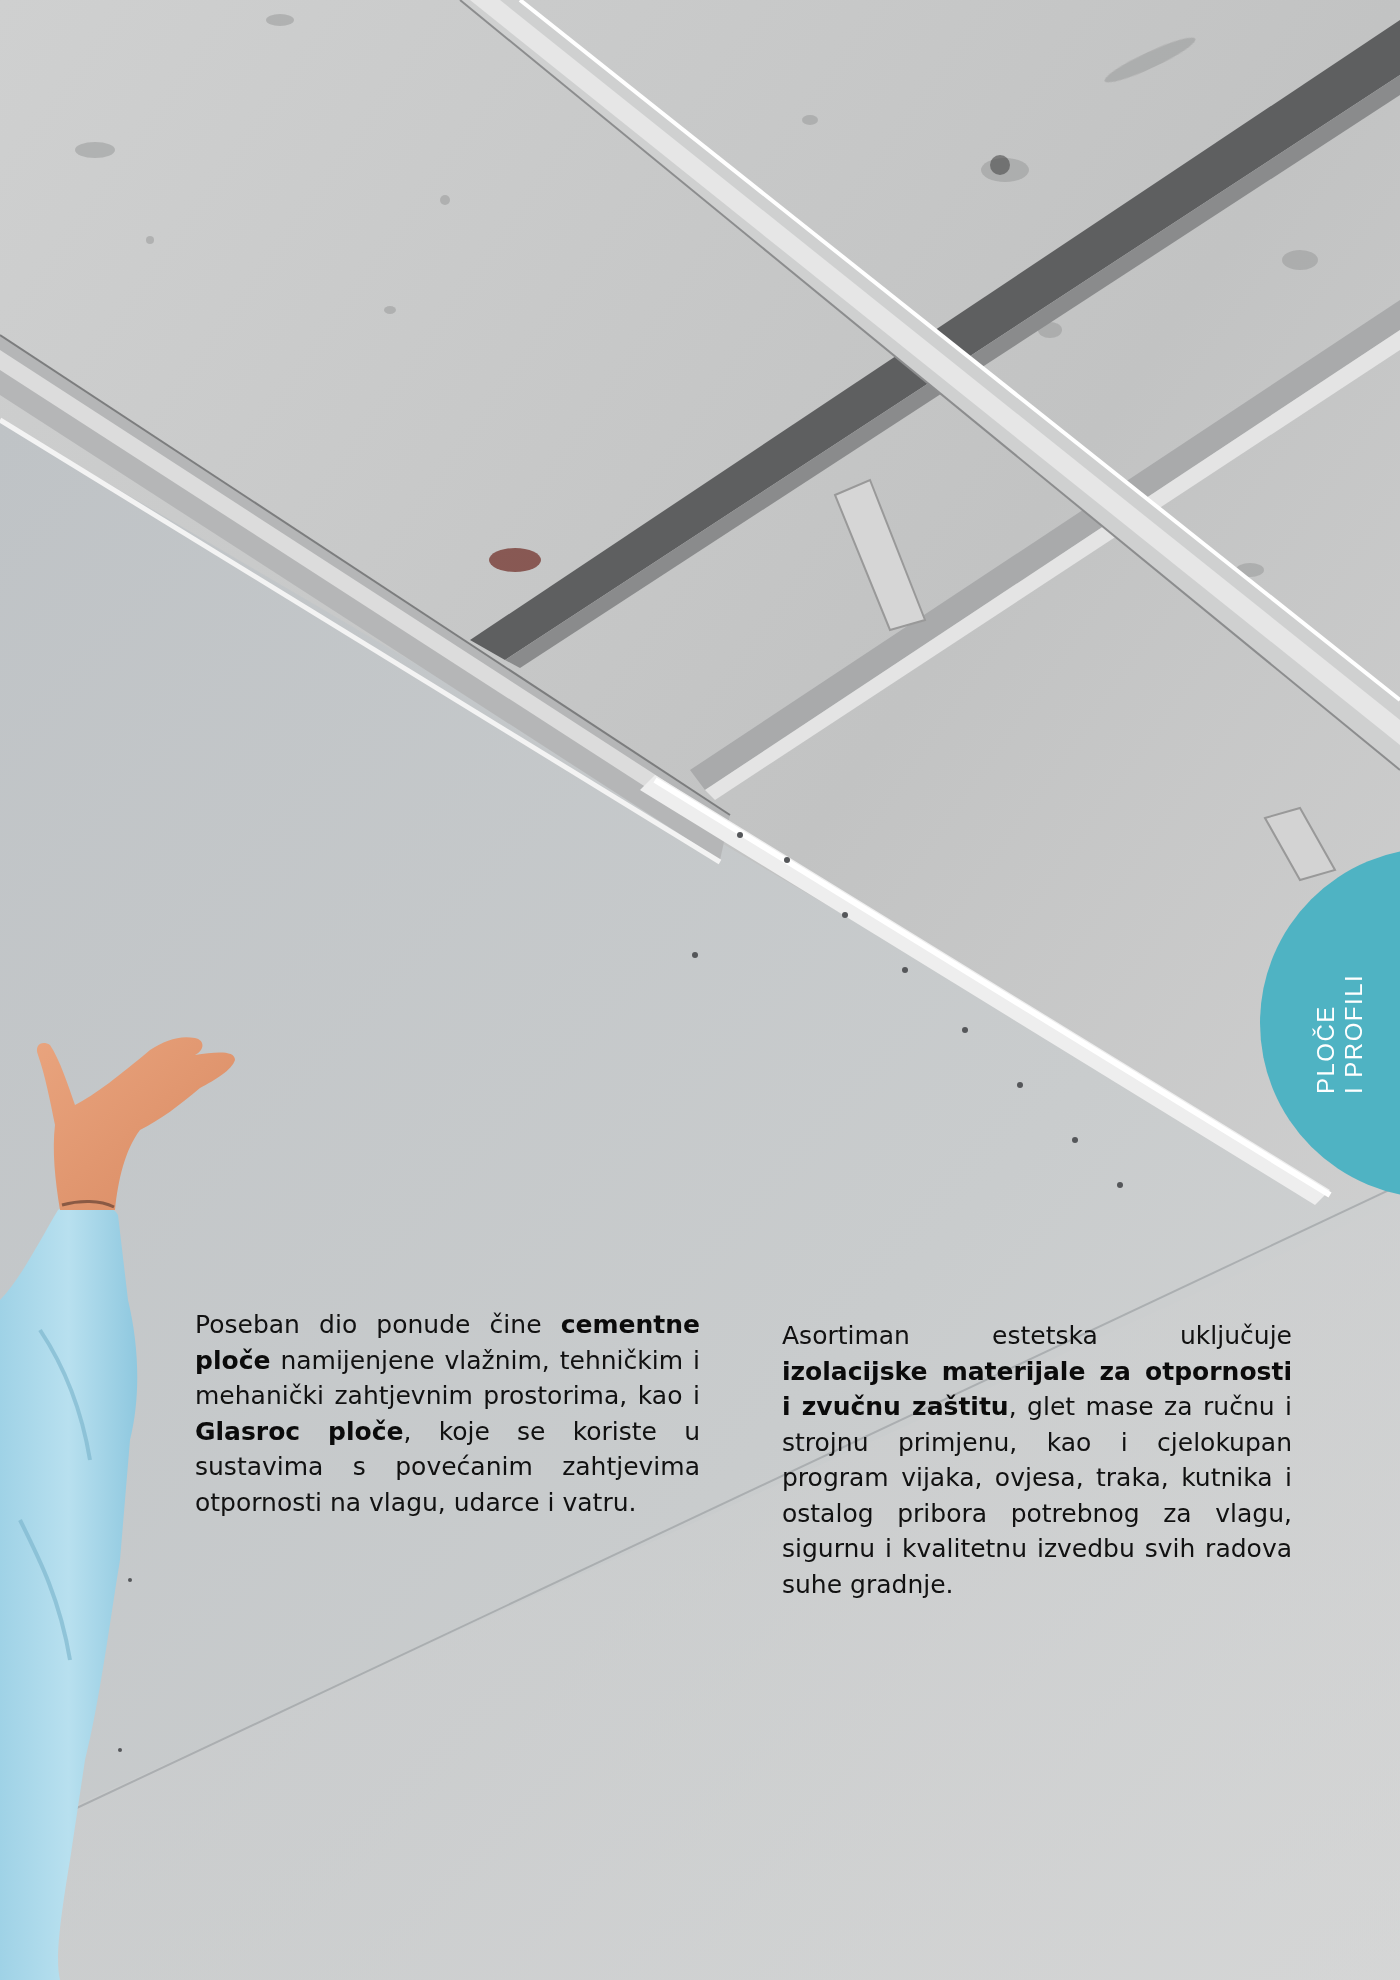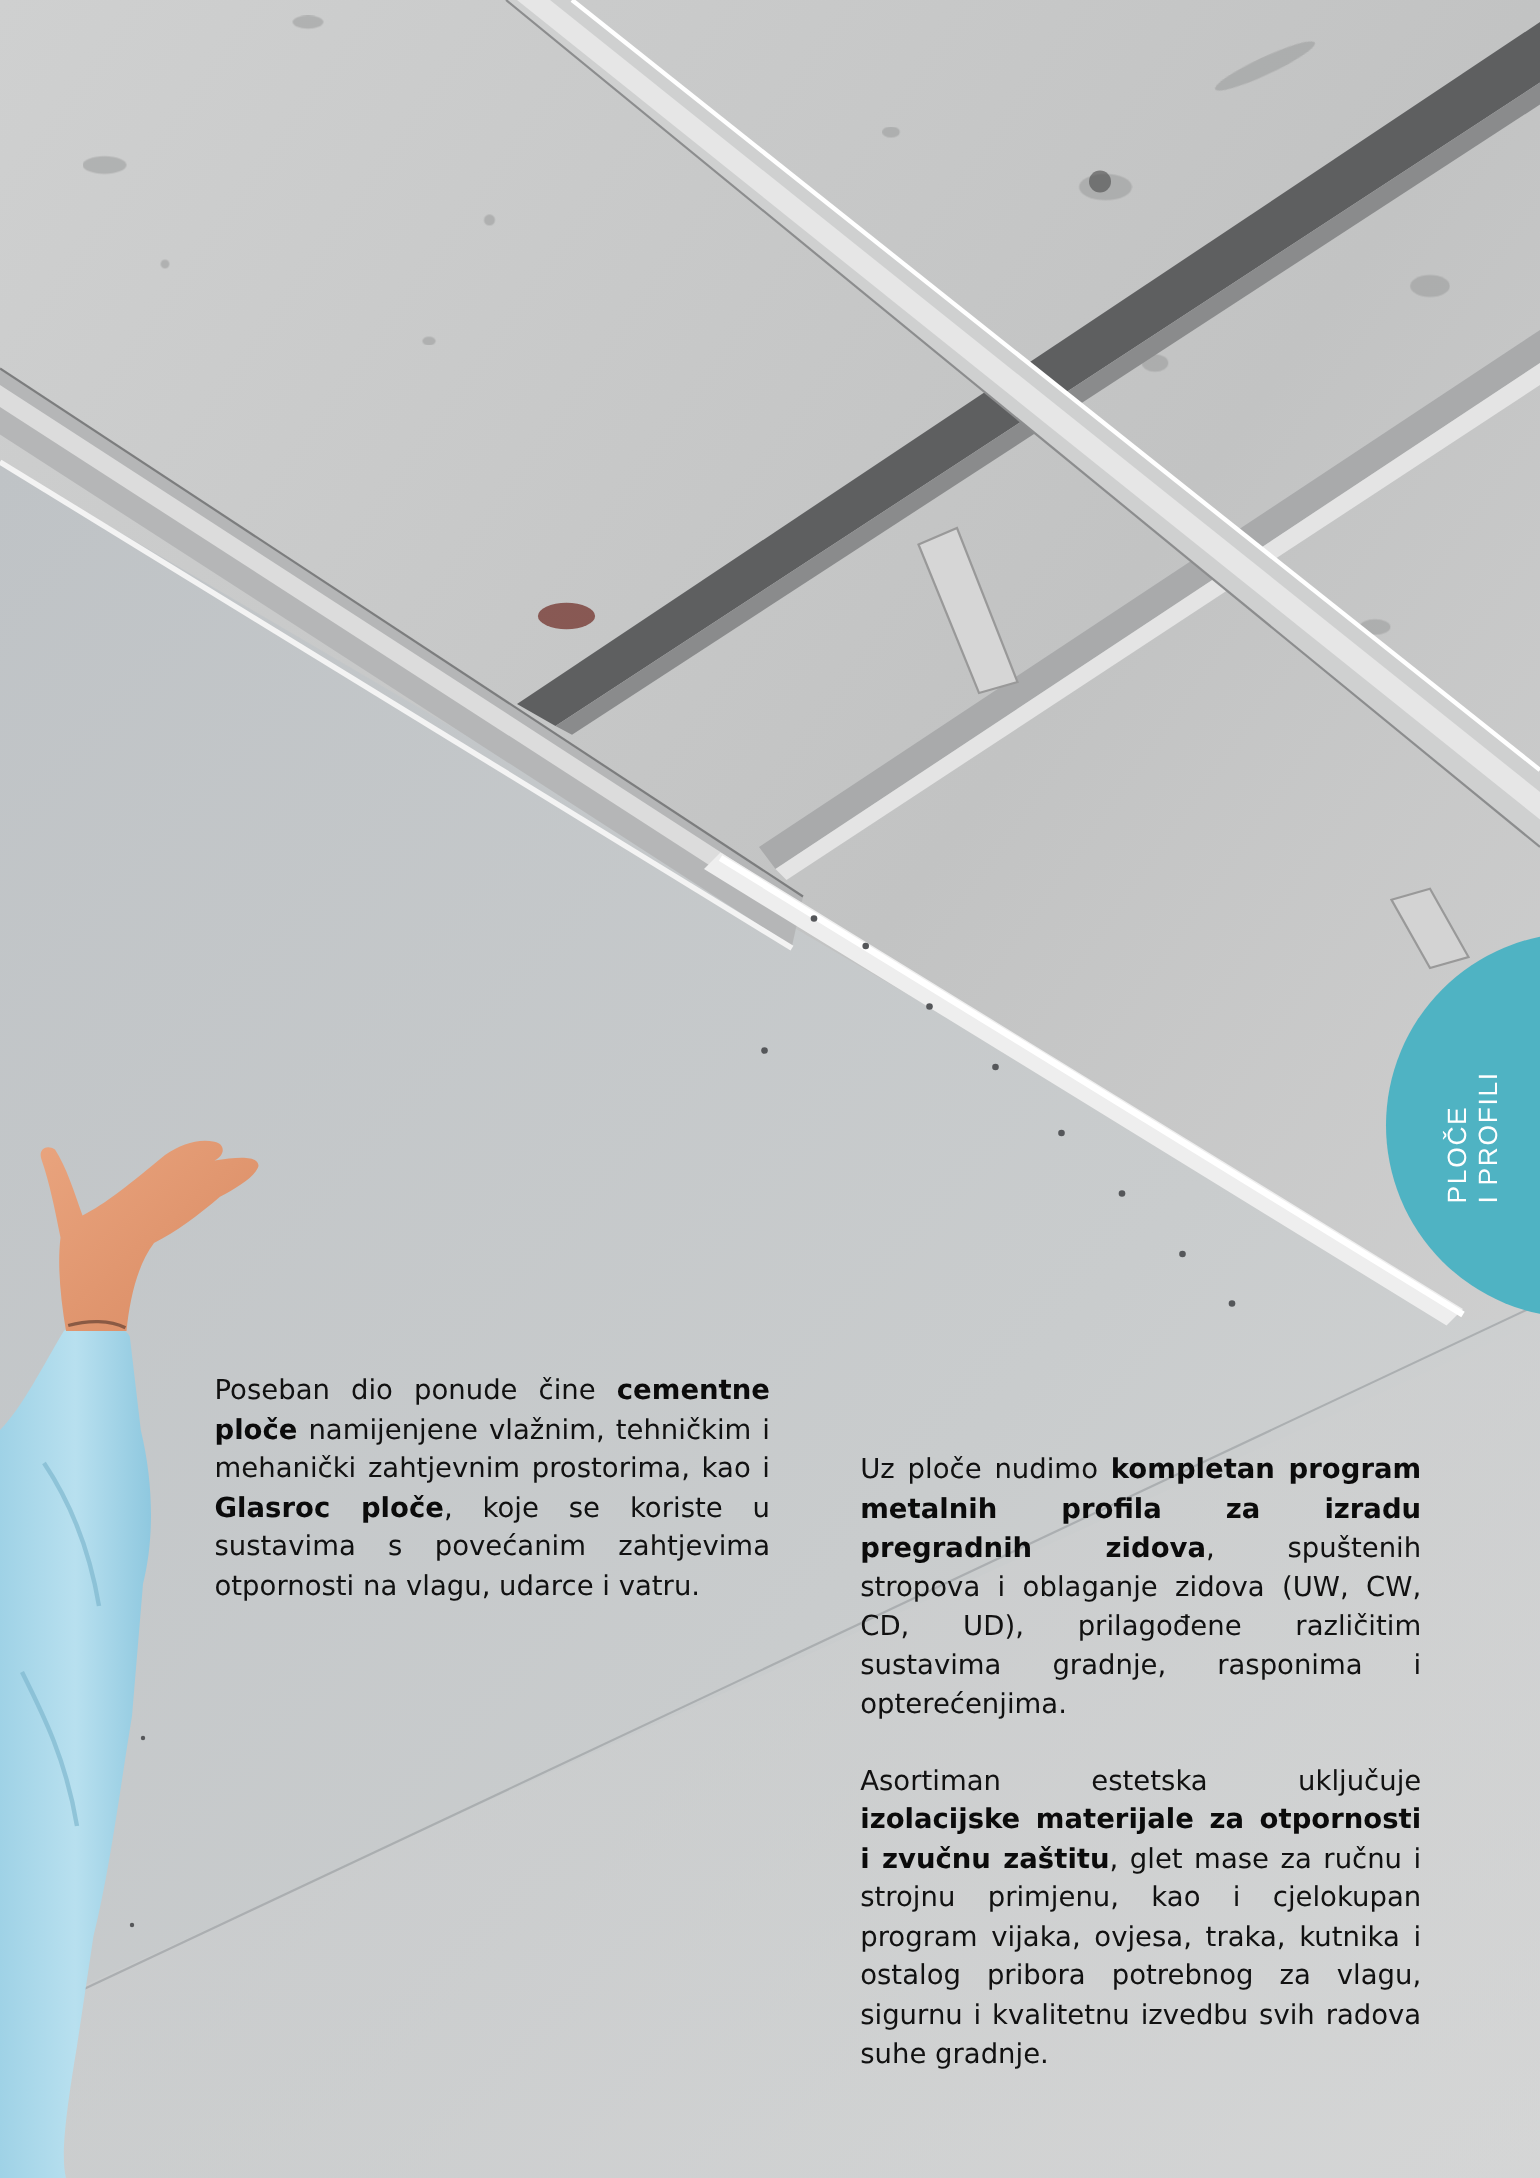--- a/index.html
+++ b/index.html
@@ -42,21 +42,21 @@
     }
     .col p {
       margin: 0 0 34px 0;
     }
     .col b {
       font-weight: 700;
       color: #0b0b0b;
     }
     .col-left {
       left: 195px;
-      top: 1246px;
+      top: 1307px;
       width: 505px;
     }
     .col-right {
       left: 782px;
       top: 1318px;
       width: 510px;
     }
     
     .badge {
       position: absolute;
@@ -192,17 +192,16 @@
   <div class="badge-label">
     <span>PLOČE</span>
     <span>I PROFILI</span>
   </div>
 
   <div class="col col-left">
     <p><span>Poseban dio ponude čine </span><b>cementne ploče</b><span> namijenjene vlažnim, tehničkim i mehanički zahtjevnim prostorima, kao i </span><b>Glasroc ploče</b><span>, koje se koriste u sustavima s povećanim zahtjevima otpornosti na vlagu, udarce i vatru.</span></p>
   </div>
 
   <div class="col col-right">
-    <p><span>Uz ploče nudimo </span><b>kompletan program metalnih profila za izradu pregradnih zidova</b><span>, spuštenih stropova i oblaganje zidova (UW, CW, CD, UD), prilagođene različitim sustavima gradnje, rasponima i opterećenjima.</span></p>
     <p><span>Asortiman estetska uključuje </span><b>izolacijske materijale za otpornosti i zvučnu zaštitu</b><span>, glet mase za ručnu i strojnu primjenu, kao i cjelokupan program vijaka, ovjesa, traka, kutnika i ostalog pribora potrebnog za vlagu, sigurnu i kvalitetnu izvedbu svih radova suhe gradnje.</span></p>
   </div>
 
 </div>
 
 </body></html>

